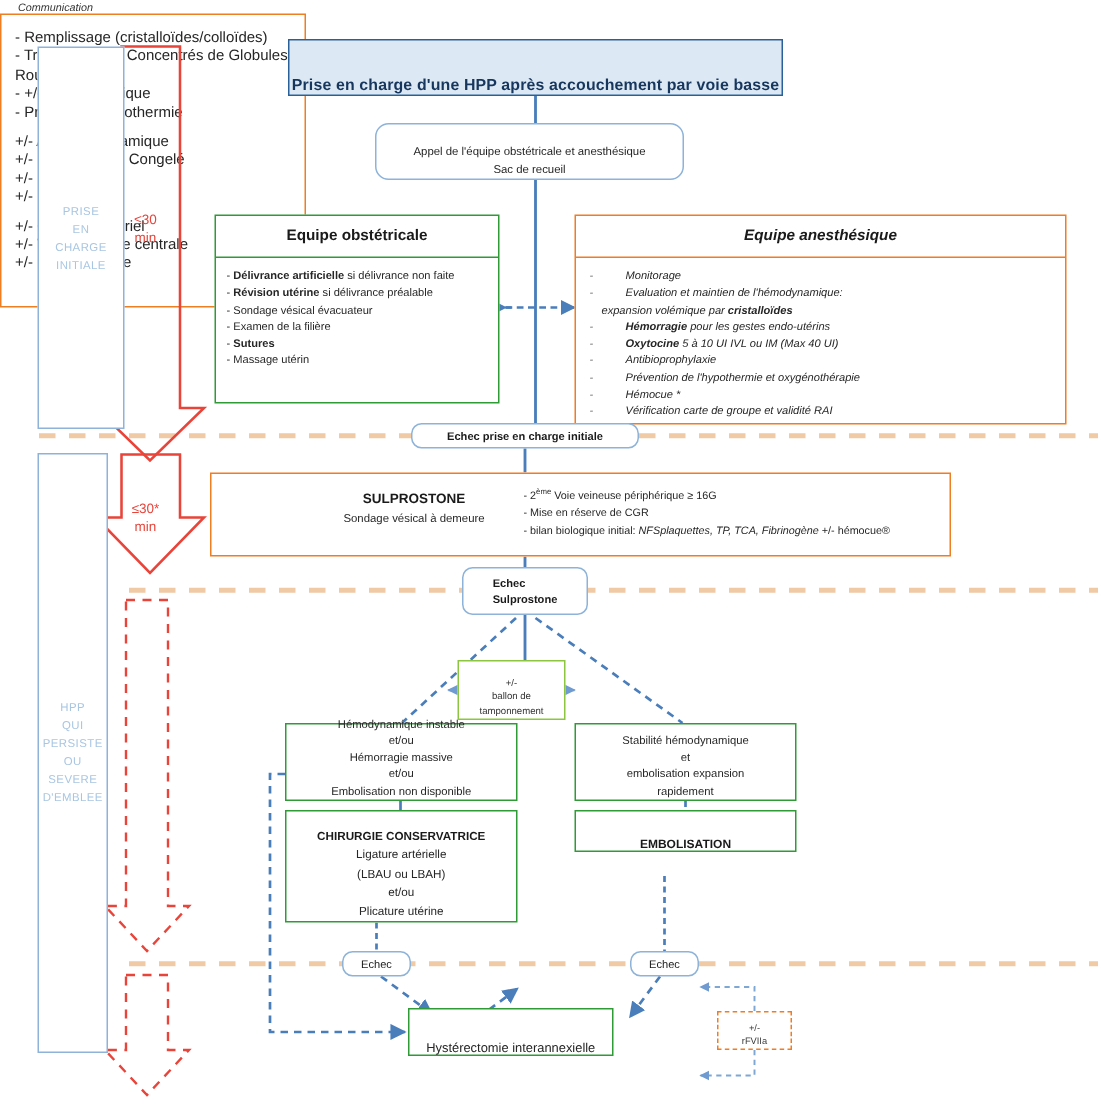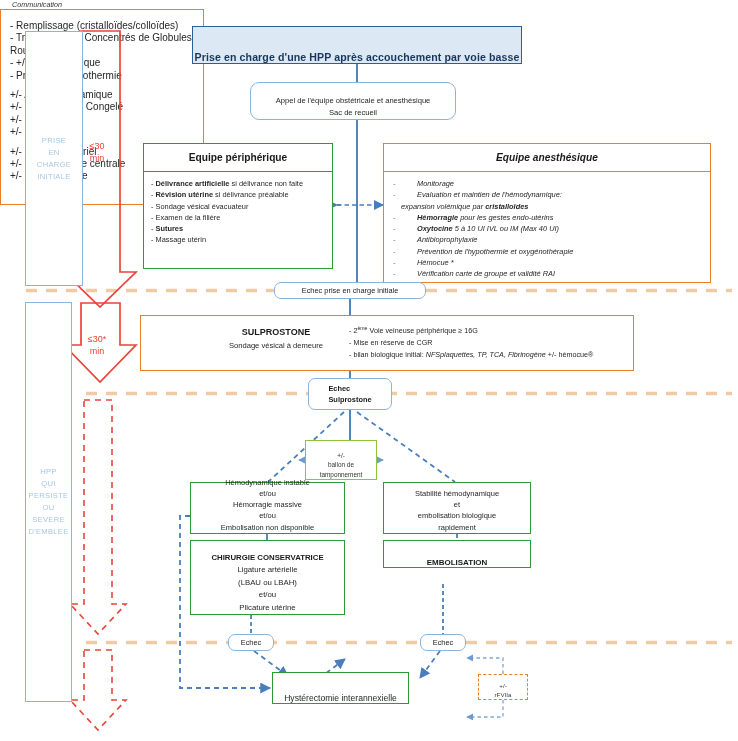--- a/index.html
+++ b/index.html
@@ -68,21 +68,21 @@
   #communication-label{
     left:330px;top:190px;width:74px;
     font-size:7.2px;font-style:italic;color:#333;text-align:center;
   }
 
   
   .pill{
     position:absolute;box-sizing:border-box;
     border:1px solid #8db3d9;border-radius:7px;background:#fff;
     display:flex;align-items:center;justify-content:center;
-    font-size:7.4px;color:#1a1a1a;font-weight:normal;
+    font-size:7.4px;color:#1a1a1a;font-weight:bold;
   }
   #echec-initial{left:274px;top:282px;width:152px;height:17px;}
   #echec-sulprostone{left:308px;top:378px;width:84px;height:32px;font-weight:bold;line-height:11px;}
   #echec-left{left:228px;top:634px;width:46px;height:17px;font-weight:normal;}
   #echec-right{left:420px;top:634px;width:46px;height:17px;font-weight:normal;}
 
   
   #sulprostone-box{left:140px;top:315px;width:494px;height:56px;
      border:1.6px solid #ef7d22;background:#fff;}
   #sulprostone-left{position:absolute;left:60px;top:11px;width:150px;text-align:center;}
@@ -245,21 +245,21 @@
   <div class="box" id="title-banner">
     <span>Prise en charge d'une HPP après accouchement par voie basse</span>
   </div>
 
   <div class="box" id="call-box">
     <span>Appel de l'équipe obstétricale et anesthésique</span>
     <span>Sac de recueil</span>
   </div>
 
   <div class="team" id="obst-box">
-    <div class="team-head">Equipe périphérique</div>
+    <div class="team-head">Equipe obstétricale</div>
     <ul class="team-list">
       <li>- <b class="b">Délivrance artificielle</b><span> si délivrance non faite</span></li>
       <li>- <b class="b">Révision utérine</b><span> si délivrance préalable</span></li>
       <li>- <span>Sondage vésical évacuateur</span></li>
       <li>- <span>Examen de la filière</span></li>
       <li>- <b class="b">Sutures</b></li>
       <li>- <span>Massage utérin</span></li>
     </ul>
   </div>
 
@@ -313,21 +313,21 @@
       <span>Hémorragie massive</span><br>
       <span>et/ou</span><br>
       <span>Embolisation non disponible</span>
     </div>
   </div>
 
   <div class="box box-green" id="right-cond">
     <div class="cond-text">
       <span>Stabilité hémodynamique</span><br>
       <span>et</span><br>
-      <span>embolisation biologique</span><br>
+      <span>embolisation expansion</span><br>
       <span>rapidement</span>
     </div>
   </div>
 
   <div class="box box-green" id="chirurgie-box">
     <div class="hd">CHIRURGIE CONSERVATRICE</div>
     <div class="ln">
       <span>Ligature artérielle</span><br>
       <span>(LBAU ou LBAH)</span><br>
       <span>et/ou</span><br>

